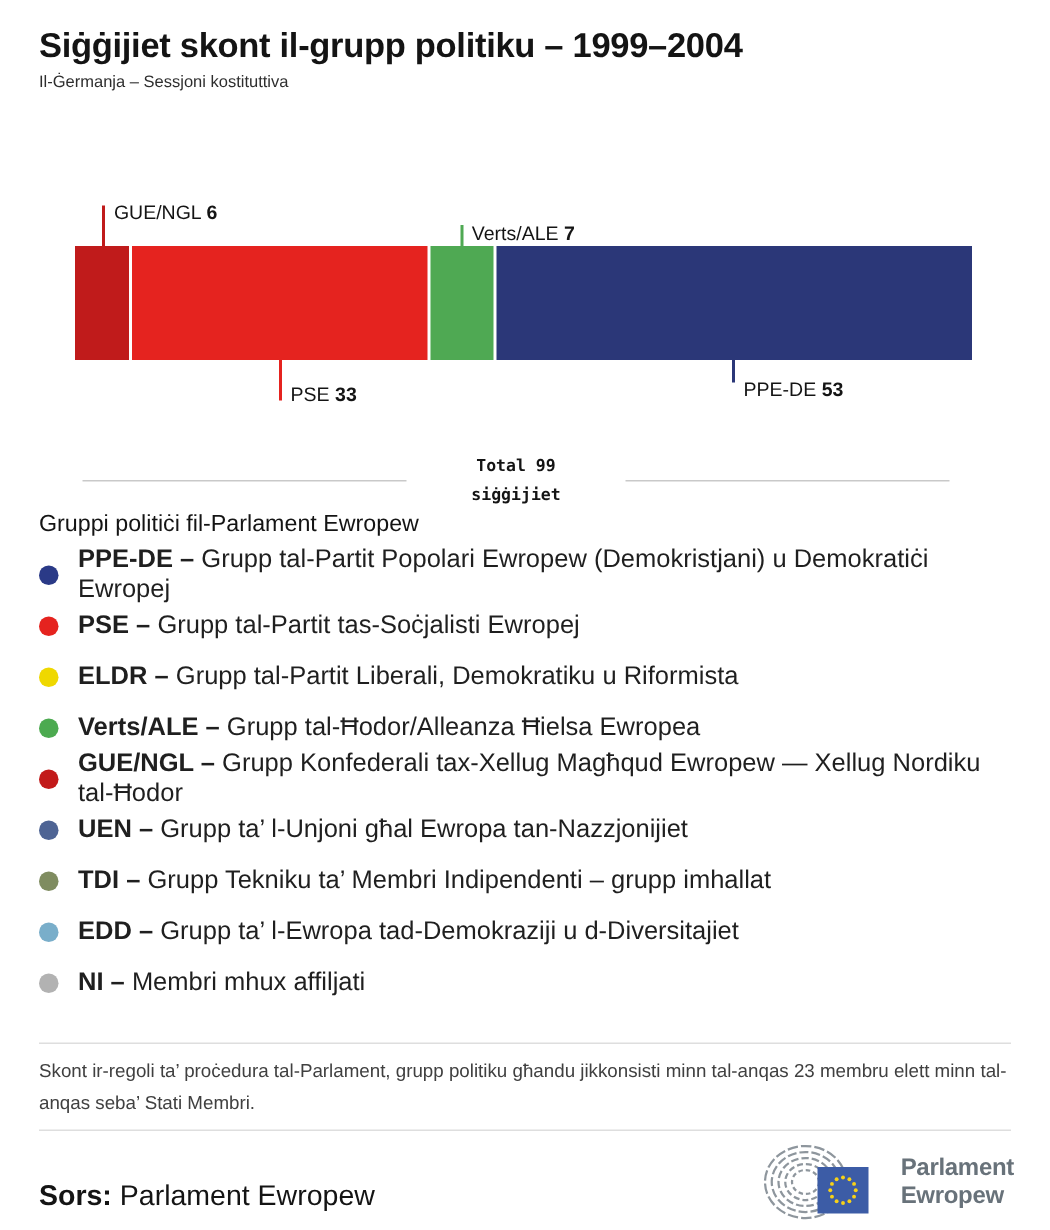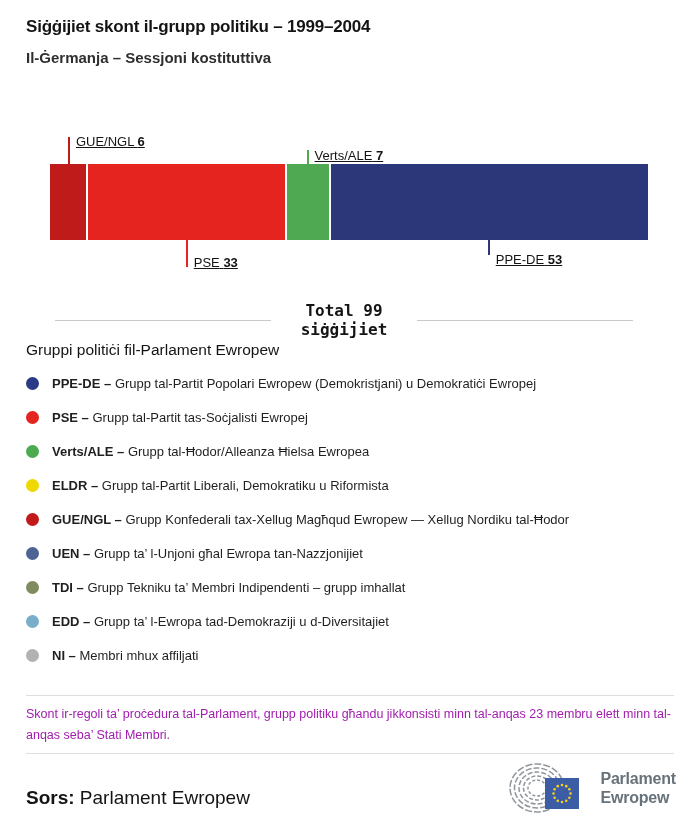--- a/index.html
+++ b/index.html
@@ -1,58 +1,58 @@
 <!DOCTYPE html>
 <html><head>
 <meta charset="utf-8">
 <style>
   html,body{margin:0;padding:0;}
   body{font-family:"Liberation Sans",sans-serif;background:#fff;}
   #page{position:relative;width:700px;height:820px;background:#fff;overflow:hidden;}
 
   .abs{position:absolute;}
 
-  .title{left:26px;top:17px;font-size:17px;font-weight:700;color:#141414;letter-spacing:-0.2px;}
-  .subtitle{left:26px;top:49px;font-size:15px;font-weight:700;color:#2e2e2e;}
+  .title{left:26px;top:17px;font-size:23px;font-weight:700;color:#141414;letter-spacing:-0.2px;}
+  .subtitle{left:26px;top:49px;font-size:11px;font-weight:400;color:#2e2e2e;}
 
   
   .chart{left:50px;top:136px;width:598px;height:136px;}
   .bar{position:absolute;left:0;top:28px;width:598px;height:76px;display:flex;gap:2px;}
   .seg{flex-grow:1;flex-basis:0;height:100%;}
 
   .callout{position:absolute;display:flex;align-items:stretch;}
   .tick{width:2px;flex:none;}
-  .co-label{font-size:13px;color:#141414;padding-left:6px;white-space:nowrap;text-decoration:underline;}
+  .co-label{font-size:13px;color:#141414;padding-left:6px;white-space:nowrap;}
   .co-label b{font-weight:700;}
   .co-gue{left:3.0%;top:1px;height:27px;}
   .co-gue .co-label{align-self:flex-start;margin-top:-3px;}
   .co-verts{left:42.9%;top:14px;height:14px;}
   .co-verts .co-label{align-self:flex-start;margin-top:-2px;}
   .co-pse{left:22.7%;top:104px;height:27px;}
   .co-pse .co-label{align-self:flex-end;margin-bottom:-3px;}
   .co-ppe{left:73.2%;top:104px;height:15px;}
   .co-ppe .co-label{align-self:flex-start;margin-top:12px;}
 
   
   .total-row{left:55px;top:301px;width:578px;display:flex;align-items:center;}
   .total-line{flex:1;height:1px;background:#c9c9c9;}
   .total-text{width:130px;margin:0 8px;text-align:center;font-family:"DejaVu Sans Mono",monospace;
-              font-weight:700;font-size:16px;line-height:19px;color:#141414;}
+              font-weight:700;font-size:11px;line-height:19px;color:#141414;}
 
   
   .legend-heading{left:26px;top:341px;font-size:15.5px;font-weight:400;color:#141414;}
   .legend{left:26px;top:366px;width:648px;}
   .legend-row{height:34px;display:flex;align-items:center;}
   .dot{width:13px;height:13px;border-radius:50%;margin-right:13px;flex:none;}
-  .legend-text{font-size:13px;color:#1f1f1f;}
+  .legend-text{font-size:17px;color:#1f1f1f;}
   .legend-text b{font-weight:700;}
 
   
   .footnote{left:26px;top:695px;width:648px;border-top:1px solid #dedede;border-bottom:1px solid #dedede;
-            padding:8px 0 7px;font-size:12.5px;line-height:21px;color:#a21caf;}
+            padding:8px 0 7px;font-size:12.5px;line-height:21px;color:#404040;}
 
   
   .source{left:26px;top:787px;font-size:19px;color:#141414;}
   .source b{font-weight:700;}
   .logo{right:24px;top:762px;display:flex;align-items:center;gap:9px;}
   .logo-text{font-size:16px;font-weight:700;line-height:19px;color:#68727a;letter-spacing:-0.2px;}
 </style>
 </head>
 <body>
 
@@ -104,26 +104,26 @@
   <div class="abs legend">
     <div class="legend-row">
       <span class="dot" style="background: rgb(42, 58, 135);"></span>
       <span class="legend-text"><b>PPE-DE –</b> <span>Grupp tal-Partit Popolari Ewropew (Demokristjani) u Demokratiċi Ewropej</span></span>
     </div>
     <div class="legend-row">
       <span class="dot" style="background: rgb(229, 35, 31);"></span>
       <span class="legend-text"><b>PSE –</b> <span>Grupp tal-Partit tas-Soċjalisti Ewropej</span></span>
     </div>
     <div class="legend-row">
+      <span class="dot" style="background: rgb(239, 216, 0);"></span>
+      <span class="legend-text"><b>ELDR –</b> <span>Grupp tal-Partit Liberali, Demokratiku u Riformista</span></span>
+    </div>
+    <div class="legend-row">
       <span class="dot" style="background: rgb(76, 170, 80);"></span>
       <span class="legend-text"><b>Verts/ALE –</b> <span>Grupp tal-Ħodor/Alleanza Ħielsa Ewropea</span></span>
-    </div>
-    <div class="legend-row">
-      <span class="dot" style="background: rgb(239, 216, 0);"></span>
-      <span class="legend-text"><b>ELDR –</b> <span>Grupp tal-Partit Liberali, Demokratiku u Riformista</span></span>
     </div>
     <div class="legend-row">
       <span class="dot" style="background: rgb(194, 26, 26);"></span>
       <span class="legend-text"><b>GUE/NGL –</b> <span>Grupp Konfederali tax-Xellug Magħqud Ewropew — Xellug Nordiku tal-Ħodor</span></span>
     </div>
     <div class="legend-row">
       <span class="dot" style="background: rgb(78, 100, 148);"></span>
       <span class="legend-text"><b>UEN –</b> <span>Grupp ta’ l-Unjoni għal Ewropa tan-Nazzjonijiet</span></span>
     </div>
     <div class="legend-row">

